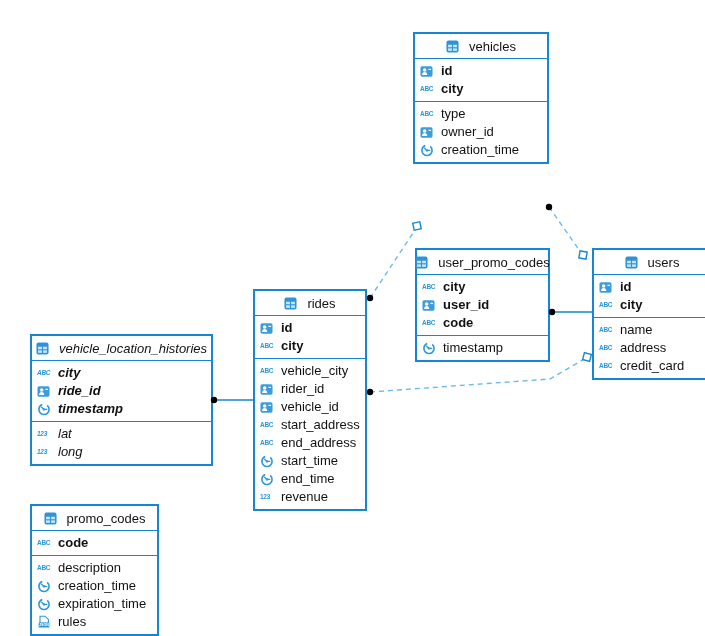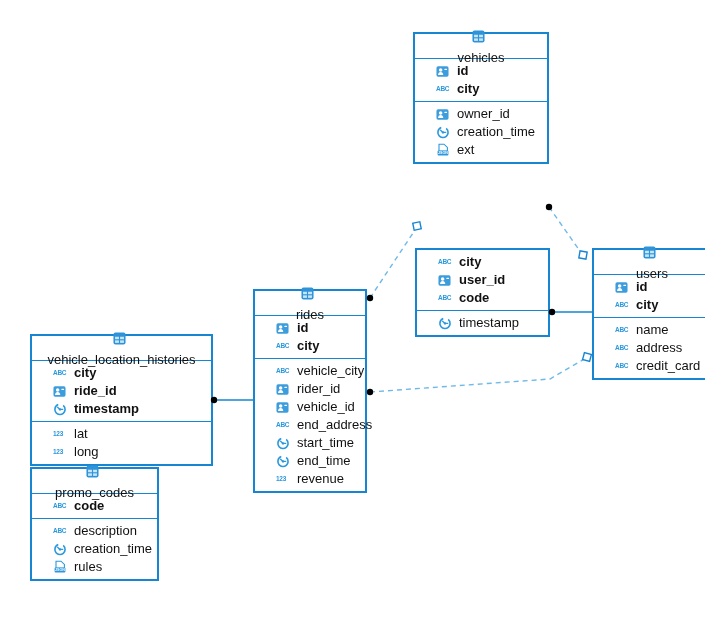--- a/index.html
+++ b/index.html
@@ -9,24 +9,23 @@
     font-family:"Liberation Sans","DejaVu Sans",sans-serif;
   }
   .er-table{
     position:absolute;background:#fff;
     border:2px solid var(--border,#1686d3);
     box-sizing:border-box;z-index:1;
   }
   .tbl-header{
     height:24px;display:flex;align-items:center;justify-content:center;gap:5px;
     border-bottom:1px solid var(--border,#1686d3);
-    flex-direction:column;
   }
   .tbl-name{font-size:13px;color:var(--text,#111);white-space:nowrap;}
-  .tbl-section{padding:3px 16px;}
+  .tbl-section{padding:3px 0;}
   .tbl-section.pk{border-bottom:1px solid var(--border,#1686d3);}
   .field-row{height:18px;display:flex;align-items:center;padding:0 5px;gap:3px;}
   .field-icon{width:18px;flex:0 0 18px;display:flex;align-items:center;justify-content:flex-start;}
   .field-label{font-size:13px;color:var(--text,#111);white-space:nowrap;line-height:18px;}
   .pk .field-label{font-weight:bold;}
   .type-text{
     font-size:6.5px;font-weight:bold;letter-spacing:-0.3px;
     color:var(--type-text-blue,#2b98de);line-height:1;
   }
   #relations{position:absolute;left:0;top:0;z-index:2;pointer-events:none;}
@@ -63,52 +62,60 @@
         <div class="field-row">
           <span class="field-icon">
             <span class="type-text">ABC</span>
           </span>
           <span class="field-label">city</span>
         </div>
       </div>
       <div class="tbl-section cols">
         <div class="field-row">
           <span class="field-icon">
+            <span class="type-text">ABC</span>
+          </span>
+          <span class="field-label">type</span>
+        </div>
+        <div class="field-row">
+          <span class="field-icon">
             <svg width="13" height="13" viewBox="0 0 14 14">
               <rect x="0.5" y="1.3" width="13" height="11.4" rx="1.8" style="fill:var(--badge-blue)"></rect>
               <circle cx="5" cy="5.3" r="1.9" fill="#fff"></circle>
               <path d="M2.2 10.9 c0-2.1 1.3-3.3 2.8-3.3 s2.8 1.2 2.8 3.3 Z" fill="#fff"></path>
               <rect x="9" y="4.1" width="2.9" height="1.3" rx="0.4" fill="#fff"></rect>
             </svg>
           </span>
           <span class="field-label">owner_id</span>
         </div>
         <div class="field-row">
           <span class="field-icon">
             <svg width="14" height="14" viewBox="0 0 14 14">
               <circle cx="7" cy="7.4" r="5.1" fill="none" stroke-width="1.6" stroke-dasharray="26 6.2" stroke-dashoffset="-3" transform="rotate(-85 7 7.4)" style="stroke:var(--type-text-blue)"></circle>
               <circle cx="7" cy="7.4" r="1.2" style="fill:var(--type-text-blue)"></circle>
               <path d="M7 7.4 L4.6 5.2 M7 7.4 L9.7 7.4" stroke-width="1.3" stroke-linecap="round" style="stroke:var(--type-text-blue)"></path>
             </svg>
           </span>
           <span class="field-label">creation_time</span>
         </div>
-        <div class="field-row">
-          <span class="field-icon">
-            <svg width="14" height="14" viewBox="0 0 14 14">
-              <path d="M3 1.2 h5 l3.4 3.2 V8.2 H3 Z" fill="none" stroke-width="1.1" style="stroke:var(--type-text-blue)"></path>
-              <rect x="1.6" y="7.6" width="10.8" height="4.9" rx="1" style="fill:var(--type-text-blue)"></rect>
-              <text x="7" y="11.4" font-size="3.6" text-anchor="middle" font-weight="bold" fill="#ffffff" font-family="&quot;Liberation Sans&quot;,sans-serif">JSON</text>
-            </svg>
-          </span>
-          <span class="field-label">ext</span>
-        </div>
       </div>
     </div>
     <div class="er-table" style="left: 415px; top: 248px; width: 135px;">
+      <div class="tbl-header">
+        <span class="field-icon">
+          <svg width="13" height="13" viewBox="0 0 14 14">
+            <rect x="0.5" y="0.5" width="13" height="13" rx="2.2" style="fill:var(--icon-blue)"></rect>
+            <rect x="2.2" y="5.1" width="4.2" height="2.7" style="fill:var(--icon-cell-blue)"></rect>
+            <rect x="7.6" y="5.1" width="4.2" height="2.7" style="fill:var(--icon-cell-blue)"></rect>
+            <rect x="2.2" y="9" width="4.2" height="2.7" style="fill:var(--icon-cell-blue)"></rect>
+            <rect x="7.6" y="9" width="4.2" height="2.7" style="fill:var(--icon-cell-blue)"></rect>
+          </svg>
+        </span>
+        <span class="tbl-name">user_promo_codes</span>
+      </div>
       <div class="tbl-section pk">
         <div class="field-row">
           <span class="field-icon">
             <span class="type-text">ABC</span>
           </span>
           <span class="field-label">city</span>
         </div>
         <div class="field-row">
           <span class="field-icon">
             <svg width="13" height="13" viewBox="0 0 14 14">
@@ -251,20 +258,26 @@
               <path d="M2.2 10.9 c0-2.1 1.3-3.3 2.8-3.3 s2.8 1.2 2.8 3.3 Z" fill="#fff"></path>
               <rect x="9" y="4.1" width="2.9" height="1.3" rx="0.4" fill="#fff"></rect>
             </svg>
           </span>
           <span class="field-label">vehicle_id</span>
         </div>
         <div class="field-row">
           <span class="field-icon">
             <span class="type-text">ABC</span>
           </span>
+          <span class="field-label">start_address</span>
+        </div>
+        <div class="field-row">
+          <span class="field-icon">
+            <span class="type-text">ABC</span>
+          </span>
           <span class="field-label">end_address</span>
         </div>
         <div class="field-row">
           <span class="field-icon">
             <svg width="14" height="14" viewBox="0 0 14 14">
               <circle cx="7" cy="7.4" r="5.1" fill="none" stroke-width="1.6" stroke-dasharray="26 6.2" stroke-dashoffset="-3" transform="rotate(-85 7 7.4)" style="stroke:var(--type-text-blue)"></circle>
               <circle cx="7" cy="7.4" r="1.2" style="fill:var(--type-text-blue)"></circle>
               <path d="M7 7.4 L4.6 5.2 M7 7.4 L9.7 7.4" stroke-width="1.3" stroke-linecap="round" style="stroke:var(--type-text-blue)"></path>
             </svg>
           </span>
@@ -281,21 +294,21 @@
           <span class="field-label">end_time</span>
         </div>
         <div class="field-row">
           <span class="field-icon">
             <span class="type-text">123</span>
           </span>
           <span class="field-label">revenue</span>
         </div>
       </div>
     </div>
-    <div class="er-table" style="left: 30px; top: 334px; width: 183px;">
+    <div class="er-table" style="left: 30px; top: 334px; width: 183px; font-style: italic;">
       <div class="tbl-header">
         <span class="field-icon">
           <svg width="13" height="13" viewBox="0 0 14 14">
             <rect x="0.5" y="0.5" width="13" height="13" rx="2.2" style="fill:var(--icon-blue)"></rect>
             <rect x="2.2" y="5.1" width="4.2" height="2.7" style="fill:var(--icon-cell-blue)"></rect>
             <rect x="7.6" y="5.1" width="4.2" height="2.7" style="fill:var(--icon-cell-blue)"></rect>
             <rect x="2.2" y="9" width="4.2" height="2.7" style="fill:var(--icon-cell-blue)"></rect>
             <rect x="7.6" y="9" width="4.2" height="2.7" style="fill:var(--icon-cell-blue)"></rect>
           </svg>
         </span>
@@ -338,21 +351,21 @@
           <span class="field-label">lat</span>
         </div>
         <div class="field-row">
           <span class="field-icon">
             <span class="type-text">123</span>
           </span>
           <span class="field-label">long</span>
         </div>
       </div>
     </div>
-    <div class="er-table" style="left: 30px; top: 467px; width: 129px;">
+    <div class="er-table" style="left: 30px; top: 504px; width: 129px;">
       <div class="tbl-header">
         <span class="field-icon">
           <svg width="13" height="13" viewBox="0 0 14 14">
             <rect x="0.5" y="0.5" width="13" height="13" rx="2.2" style="fill:var(--icon-blue)"></rect>
             <rect x="2.2" y="5.1" width="4.2" height="2.7" style="fill:var(--icon-cell-blue)"></rect>
             <rect x="7.6" y="5.1" width="4.2" height="2.7" style="fill:var(--icon-cell-blue)"></rect>
             <rect x="2.2" y="9" width="4.2" height="2.7" style="fill:var(--icon-cell-blue)"></rect>
             <rect x="7.6" y="9" width="4.2" height="2.7" style="fill:var(--icon-cell-blue)"></rect>
           </svg>
         </span>
@@ -375,20 +388,30 @@
         </div>
         <div class="field-row">
           <span class="field-icon">
             <svg width="14" height="14" viewBox="0 0 14 14">
               <circle cx="7" cy="7.4" r="5.1" fill="none" stroke-width="1.6" stroke-dasharray="26 6.2" stroke-dashoffset="-3" transform="rotate(-85 7 7.4)" style="stroke:var(--type-text-blue)"></circle>
               <circle cx="7" cy="7.4" r="1.2" style="fill:var(--type-text-blue)"></circle>
               <path d="M7 7.4 L4.6 5.2 M7 7.4 L9.7 7.4" stroke-width="1.3" stroke-linecap="round" style="stroke:var(--type-text-blue)"></path>
             </svg>
           </span>
           <span class="field-label">creation_time</span>
+        </div>
+        <div class="field-row">
+          <span class="field-icon">
+            <svg width="14" height="14" viewBox="0 0 14 14">
+              <circle cx="7" cy="7.4" r="5.1" fill="none" stroke-width="1.6" stroke-dasharray="26 6.2" stroke-dashoffset="-3" transform="rotate(-85 7 7.4)" style="stroke:var(--type-text-blue)"></circle>
+              <circle cx="7" cy="7.4" r="1.2" style="fill:var(--type-text-blue)"></circle>
+              <path d="M7 7.4 L4.6 5.2 M7 7.4 L9.7 7.4" stroke-width="1.3" stroke-linecap="round" style="stroke:var(--type-text-blue)"></path>
+            </svg>
+          </span>
+          <span class="field-label">expiration_time</span>
         </div>
         <div class="field-row">
           <span class="field-icon">
             <svg width="14" height="14" viewBox="0 0 14 14">
               <path d="M3 1.2 h5 l3.4 3.2 V8.2 H3 Z" fill="none" stroke-width="1.1" style="stroke:var(--type-text-blue)"></path>
               <rect x="1.6" y="7.6" width="10.8" height="4.9" rx="1" style="fill:var(--type-text-blue)"></rect>
               <text x="7" y="11.4" font-size="3.6" text-anchor="middle" font-weight="bold" fill="#ffffff" font-family="&quot;Liberation Sans&quot;,sans-serif">JSON</text>
             </svg>
           </span>
           <span class="field-label">rules</span>

